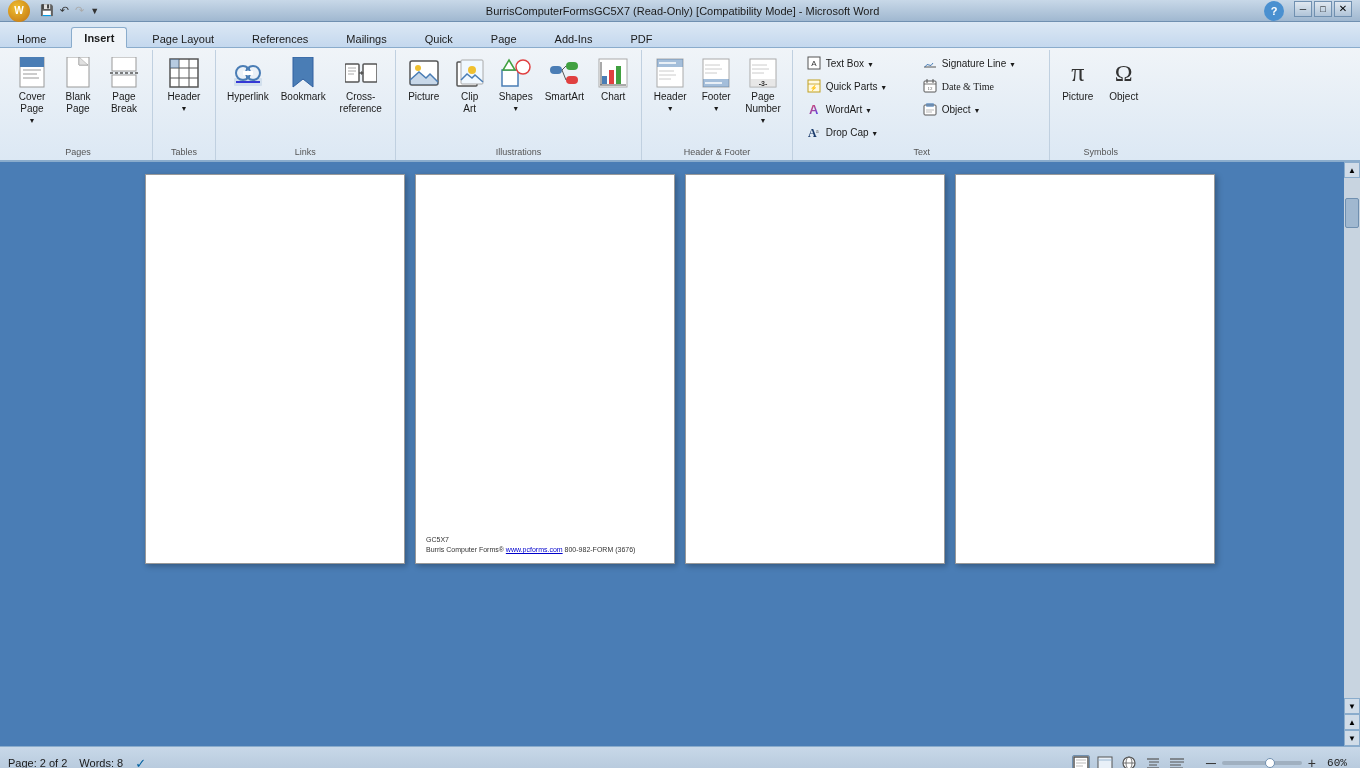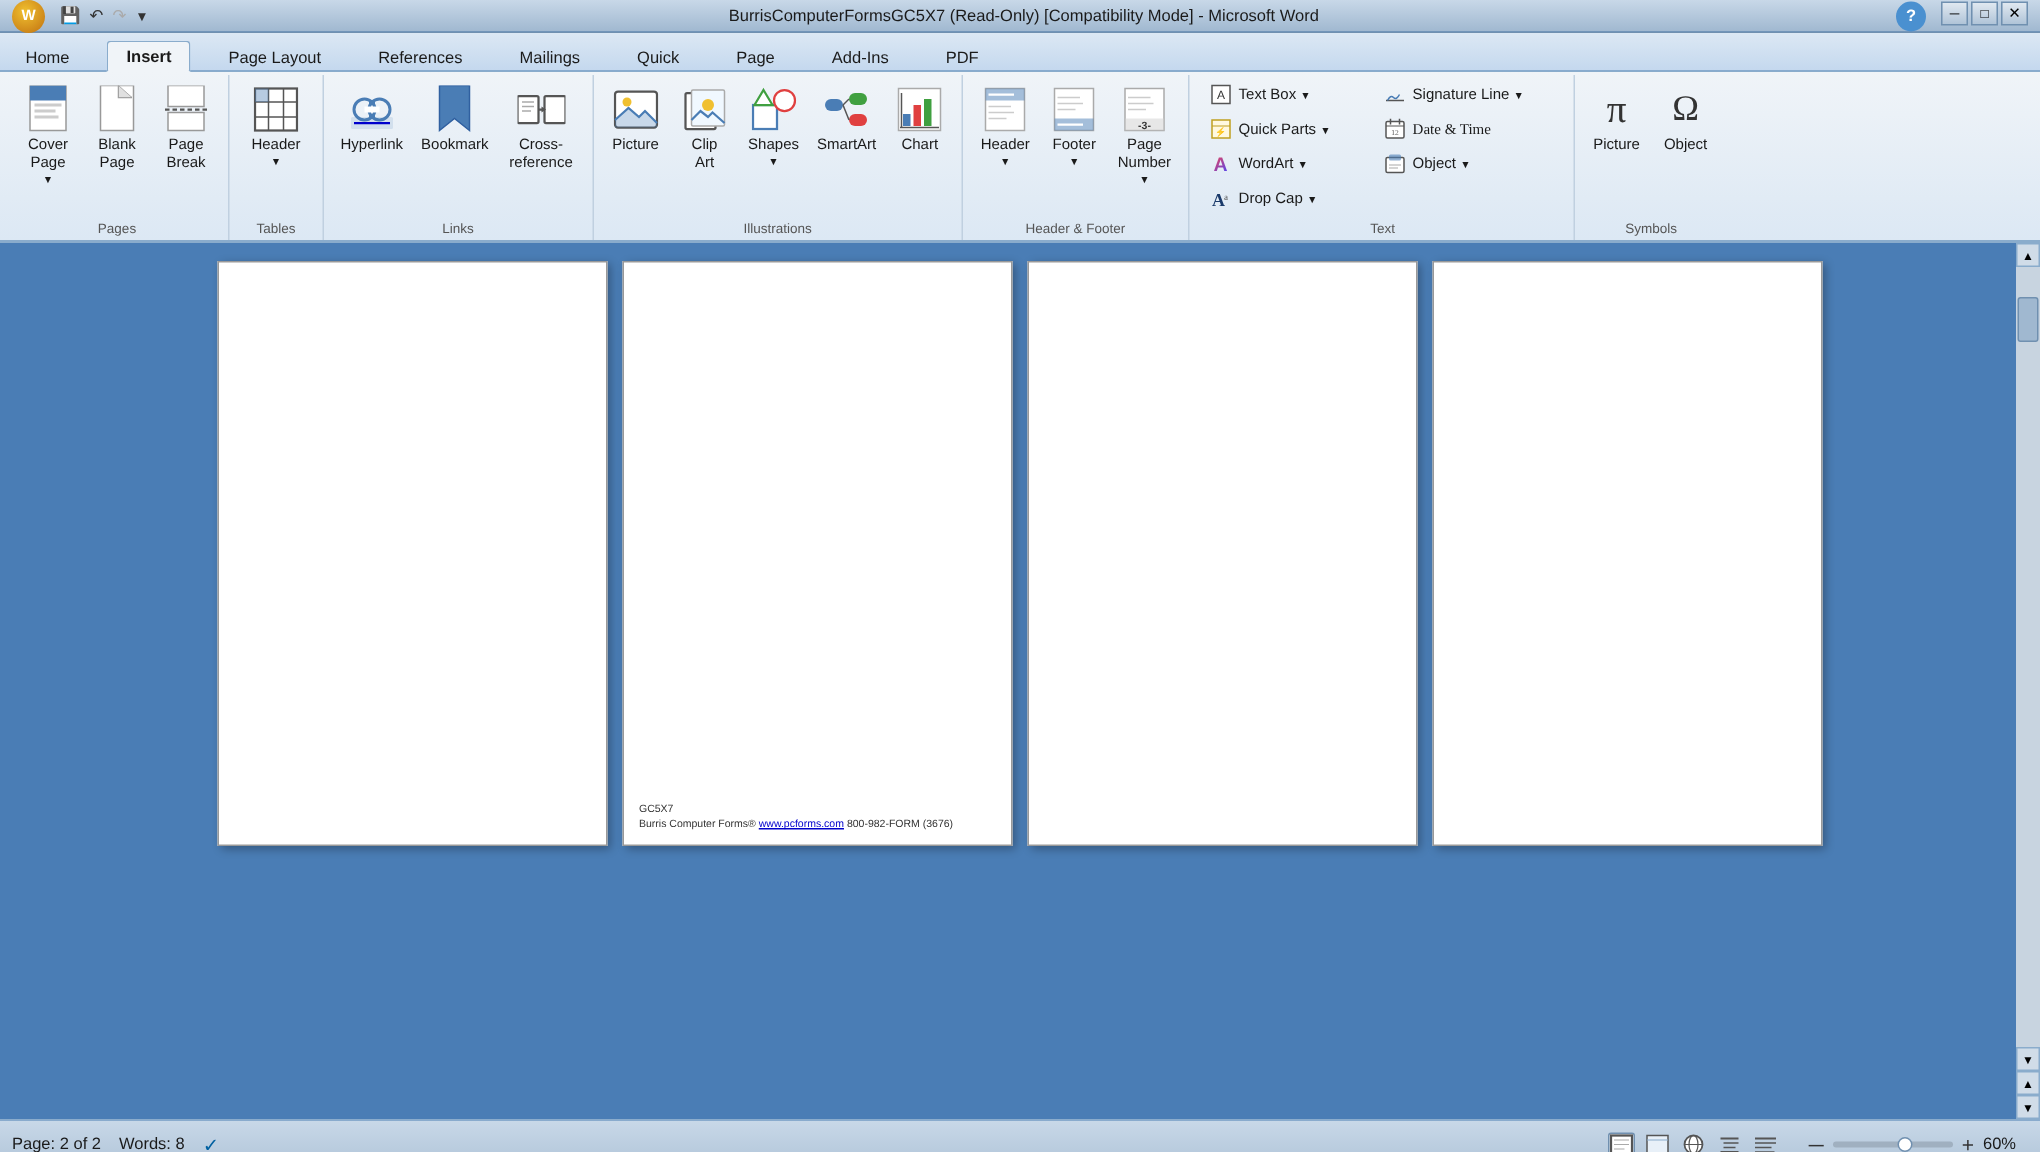--- a/index.html
+++ b/index.html
@@ -657,15 +657,15 @@
         </svg>
     </div>
     <div style="width:8px;"></div>
     <span style="cursor:pointer;font-size:14px;color:#333;">─</span>
     <div class="zoom-slider">
       <div class="zoom-track">
         <div class="zoom-handle"></div>
       </div>
     </div>
     <span style="cursor:pointer;font-size:14px;color:#333;">+</span>
-    <span style="cursor:pointer;min-width:30px;text-align:left;">60%</span>
+    <span style="cursor:pointer;min-width:30px;text-align:center;font-family:Liberation Mono, monospace;">60%</span>
   </div>
 </div>
 
 </body></html>

